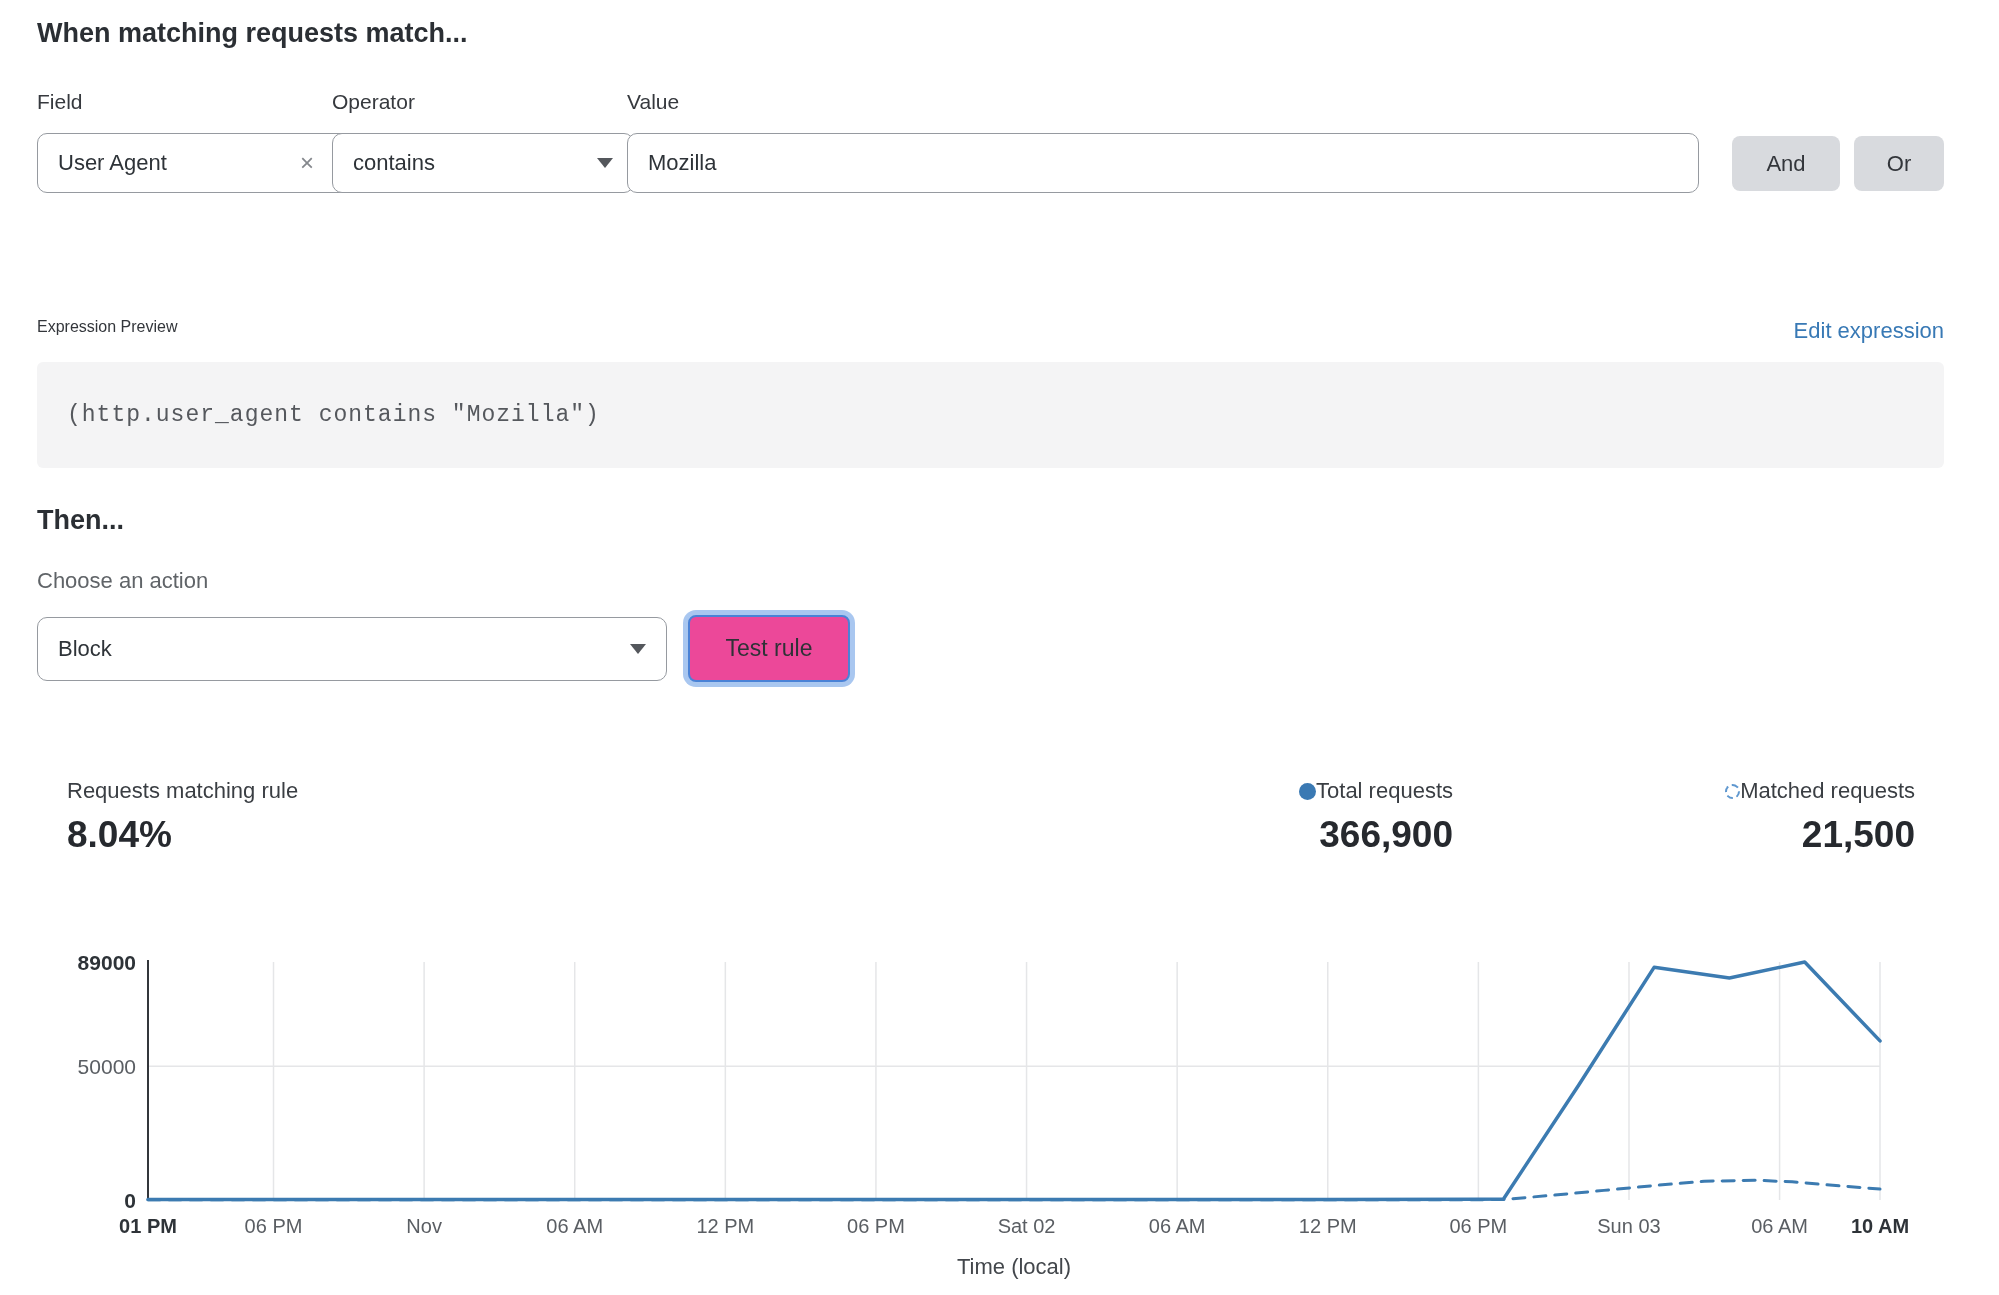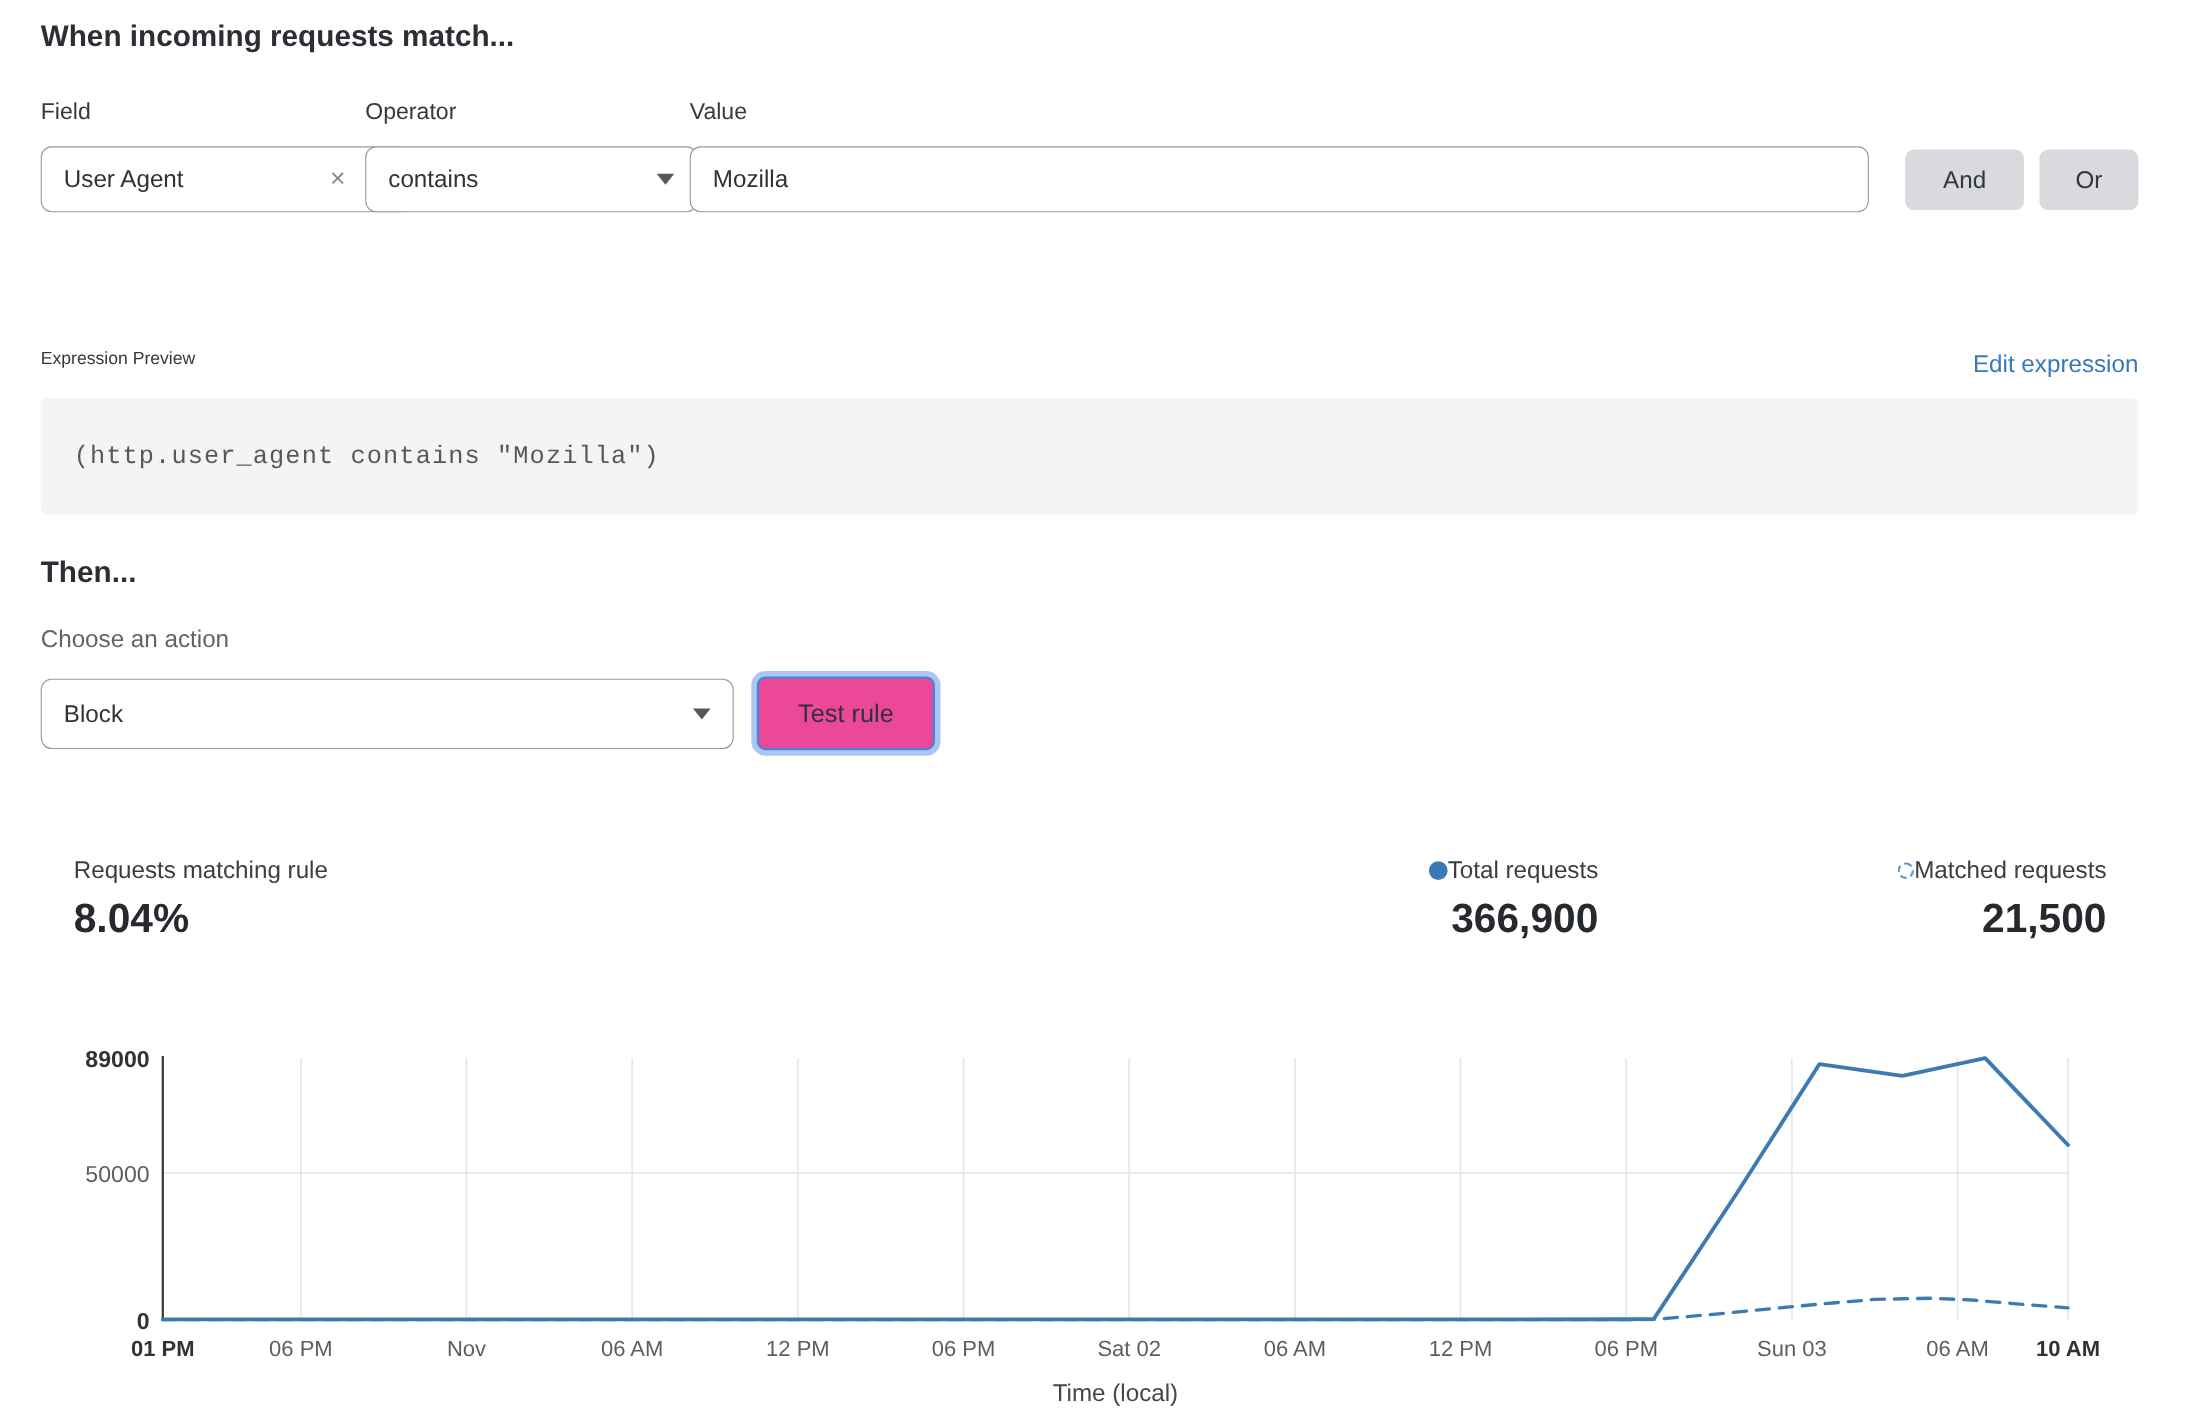--- a/index.html
+++ b/index.html
@@ -60,21 +60,21 @@
   .dot { width:17px; height:17px; border-radius:50%; background:#3a79b3; }
   .dashed-circle { width:15px; height:15px; border-radius:50%; border:2.5px dashed #5e97cf; background:#fff; }
 
   
   .chart-wrap { left:0; top:930px; width:1999px; height:365px; }
   svg text { font-family:"Liberation Sans", sans-serif; }
 </style>
 </head>
 <body>
 
-<div class="abs page-heading">When incoming requests match...</div>
+<div class="abs page-heading">When matching requests match...</div>
 
 <div class="abs field-label lbl-field">Field</div>
 <div class="abs field-label lbl-operator">Operator</div>
 <div class="abs field-label lbl-value">Value</div>
 
 <div class="abs select-box field-select">
   <span>User Agent</span>
   <span class="grow"></span>
   <span class="clear-x">×</span>
   <span class="caret"></span>

